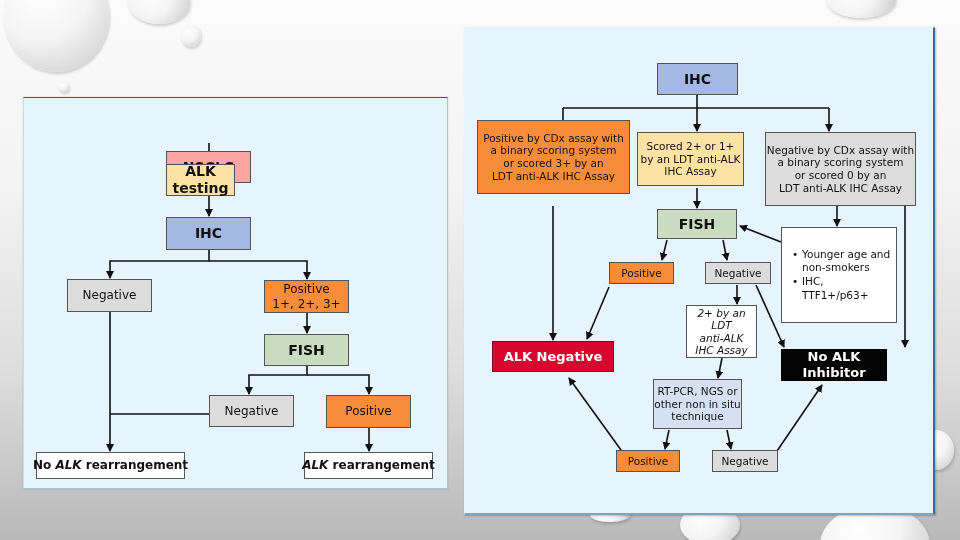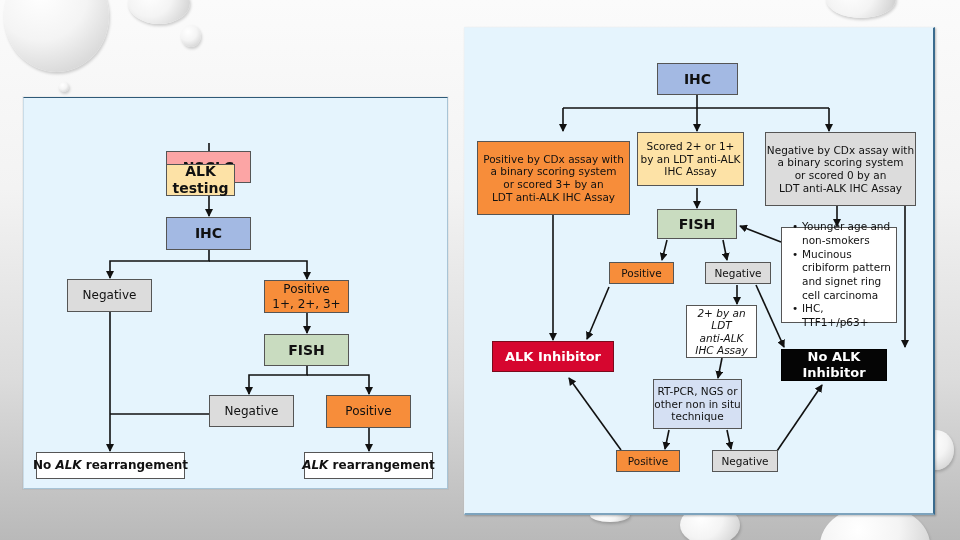--- a/index.html
+++ b/index.html
@@ -126,21 +126,21 @@
 <div class="box white" style="left:36px;top:452px;width:149px;height:27px;font-weight:bold;font-size:12px;">
   <span>No</span>&nbsp;<i>ALK</i>&nbsp;<span>rearrangement</span>
 </div>
 <div class="box white" style="left:304px;top:452px;width:129px;height:27px;font-weight:bold;font-size:12px;">
   <i>ALK</i>&nbsp;<span>rearrangement</span>
 </div>
 
 <div class="box blue b-bold" style="left:657px;top:63px;width:81px;height:32px;">
   <span>IHC</span>
 </div>
-<div class="box orange b-small multiline" style="left:477px;top:141px;width:153px;height:74px;flex-direction:column;">
+<div class="box orange b-small multiline" style="left:477px;top:120px;width:153px;height:74px;flex-direction:column;">
   <span>Positive by CDx assay with</span>
   <span>a binary scoring system</span>
   <span>or scored 3+ by an</span>
   <span>LDT anti-ALK IHC Assay</span>
 </div>
 <div class="box yellow b-small multiline" style="left:637px;top:132px;width:107px;height:54px;flex-direction:column;">
   <span>Scored 2+ or 1+</span>
   <span>by an LDT anti-ALK</span>
   <span>IHC Assay</span>
 </div>
@@ -155,31 +155,30 @@
 </div>
 <div class="box orange b-small" style="left:609px;top:262px;width:65px;height:22px;">
   <span>Positive</span>
 </div>
 <div class="box grey b-small" style="left:705px;top:262px;width:66px;height:22px;">
   <span>Negative</span>
 </div>
 <div class="box white" style="left:781px;top:227px;width:116px;height:96px;justify-content:flex-start;padding:0 4px 0 6px;">
   <ul class="bullets">
     <li>Younger age and non-smokers</li>
-    <li>Mucinous cribiform pattern and signet ring cell carcinoma</li>
     <li>IHC, TTF1+/p63+</li>
   </ul>
 </div>
 <div class="box white b-small multiline" style="left:686px;top:305px;width:71px;height:53px;flex-direction:column;font-style:italic;justify-content:flex-end;">
   <span>2+ by an LDT</span>
   <span>anti-ALK</span>
   <span>IHC Assay</span>
 </div>
 <div class="box red b-bold" style="left:492px;top:341px;width:122px;height:31px;border-color:#7a0a1c;font-size:13px;">
-  <span>ALK Inhibitor</span>
+  <span>ALK Negative</span>
 </div>
 <div class="box black b-bold" style="left:781px;top:349px;width:106px;height:32px;border-color:#000;font-size:13px;">
   <span>No ALK Inhibitor</span>
 </div>
 <div class="box lav b-small multiline" style="left:653px;top:379px;width:89px;height:50px;flex-direction:column;">
   <span>RT-PCR, NGS or</span>
   <span>other non in situ</span>
   <span>technique</span>
 </div>
 <div class="box orange b-small" style="left:616px;top:450px;width:64px;height:22px;">

